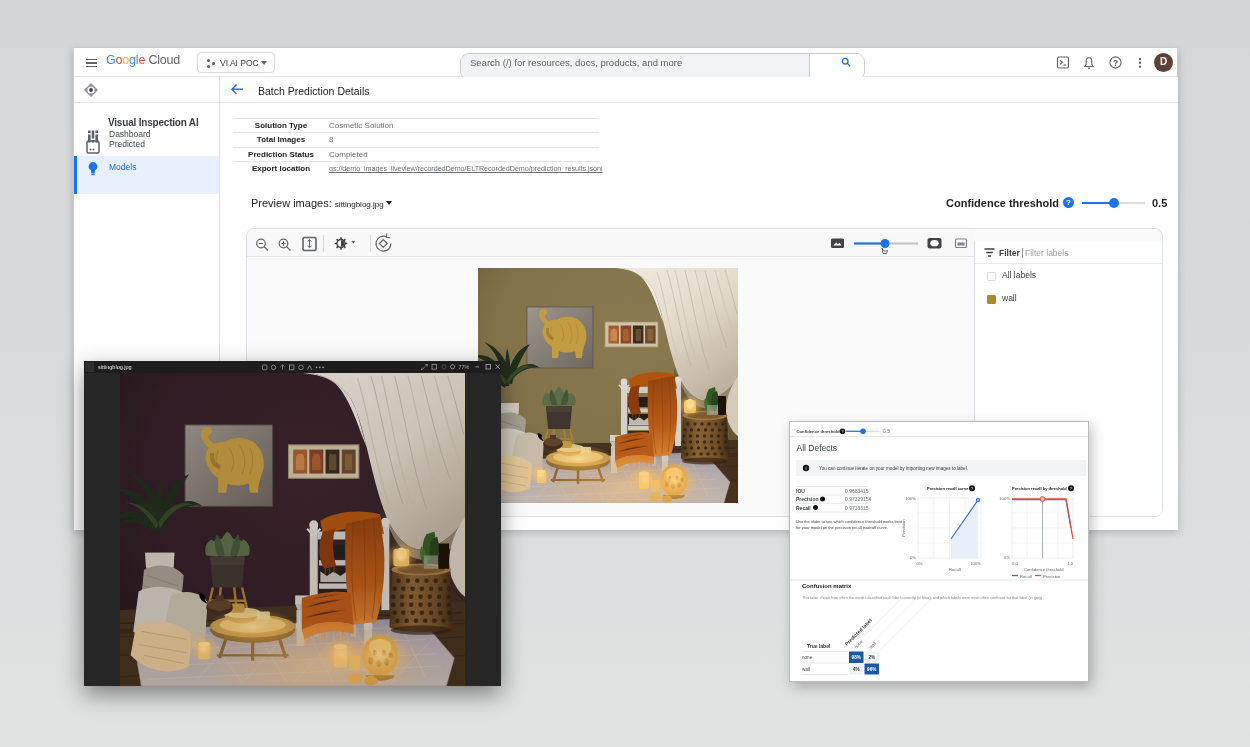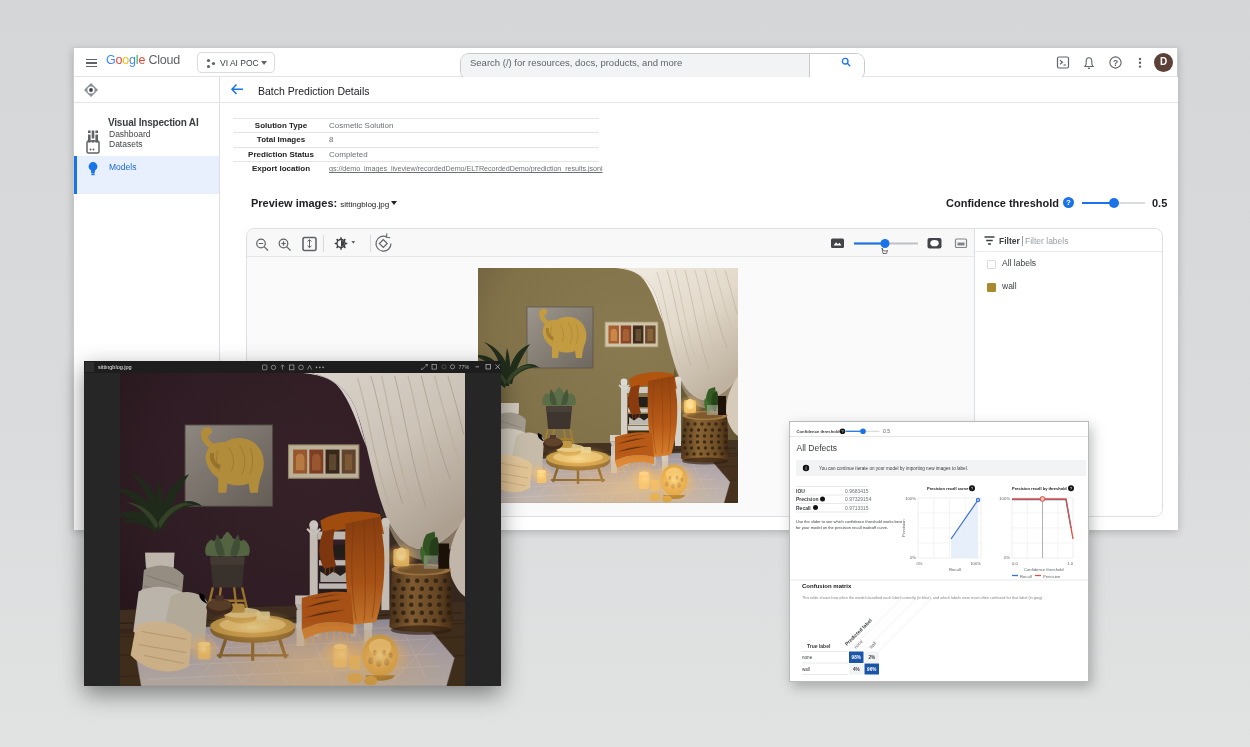--- a/index.html
+++ b/index.html
@@ -39,36 +39,36 @@
   .content { position:absolute; left:146px; top:29px; width:958px; height:453px; background:#fff; }
   .c-head { position:absolute; left:0; top:0; width:100%; height:26px; border-bottom:1px solid #e3e5e8; }
   .c-title { position:absolute; left:38px; top:8px; font-size:10.5px; color:#202124; }
 
   .dettable { position:absolute; left:13px; top:41px; width:366px; font-size:8px; }
   .dettable .row { display:flex; height:14.4px; border-top:1px solid #e4e4e4; line-height:14px; white-space:nowrap;text-align:center; }
   .dettable .lab { width:96px; font-weight:bold; color:#212121; flex:none; }
   .dettable .val { color:#6b6f73; }
 
   .preview { position:absolute; left:31px; top:116px; white-space:nowrap; }
-  .pv-big { font-size:11px; font-weight:bold; color:#202124; }
+  .pv-big { font-size:11px; font-weight:normal; color:#202124; }
   .pv-file { font-size:8px; color:#202124; }
   .pv-caret { display:inline-block; vertical-align:2px; margin-left:2px; width:0; height:0; border-left:3.5px solid transparent; border-right:3.5px solid transparent; border-top:4.5px solid #202124; }
 
   .conf-label { position:absolute; left:726px; top:120px; font-size:11px; font-weight:bold; color:#202124; }
   .conf-help { position:absolute; left:843px; top:120px; width:11px; height:11px; border-radius:50%; background:#1a73e8; color:#fff; font-size:8px; line-height:11px; text-align:center; font-weight:bold; }
   .conf-track { position:absolute; left:862px; top:125px; width:63px; height:2px; background:#dadce0; }
   .conf-fill { position:absolute; left:862px; top:125px; width:32px; height:2px; background:#1a73e8; }
   .conf-dot { position:absolute; left:889px; top:121px; width:10px; height:10px; border-radius:50%; background:#1a73e8; }
   .conf-val { position:absolute; left:932px; top:120px; font-size:11px; font-weight:bold; color:#202124; }
 
   
   .viewbox { position:absolute; left:26px; top:151px; width:917px; height:289px; border:1px solid #dcdfe3; border-radius:8px; background:#fafafa; overflow:hidden; }
   .vb-toolbar { position:absolute; left:0; top:0; width:727px; height:27.5px; background:#f8f8f8; border-bottom:1px solid #e4e6e8; }
   .vb-photo { position:absolute; left:231px; top:39px; width:260px; height:235px; }
-  .vb-right { position:absolute; left:727px; top:0; width:190px; height:289px; background:#fff; border-left:1px solid #dcdfe3; }
+  .vb-right { position:absolute; left:727px; top:12px; width:190px; height:289px; background:#fff; border-left:1px solid #dcdfe3; }
 
   
   .f-head { position:absolute; left:0; top:0; width:100%; height:23px; border-bottom:1px solid #e8eaed; }
   .f-title { position:absolute; left:24px; top:7px; font-size:8.5px; font-weight:bold; color:#3c4043; }
   .f-ph { position:absolute; left:47px; top:7px; font-size:8.5px; color:#9aa0a6; border-left:1px solid #9aa0a6; padding-left:2px; }
   .f-row { position:absolute; left:12px; white-space:nowrap; font-size:8.5px; color:#3c4043; }
   .f-cb { position:absolute; left:0px; width:9px; height:9px; border:1px solid #dadce0; border-radius:1px; background:#fff; }
   .f-cb.wall { background:#a98a2f; border-color:#a98a2f; }
   .f-rowtxt { position:absolute; left:15px; top:-2px; }
 
@@ -149,21 +149,21 @@
           </g>
         </svg>
       <span class="txt">Dashboard</span>
     </div>
     <div class="sb-item" style="top:56px">
       <svg class="sb-ico" viewBox="0 0 16 16" style="top:6px">
           <rect x="2" y="2" width="12" height="12" rx="1.5" fill="none" stroke="#5f6368" stroke-width="1.5"></rect>
           <circle cx="5.5" cy="10.5" r="1" fill="#5f6368"></circle>
           <circle cx="8.5" cy="10.5" r="1" fill="#5f6368"></circle>
         </svg>
-      <span class="txt">Datasets</span>
+      <span class="txt">Predicted</span>
     </div>
     <div class="sb-item sb-sel" style="top:79px;height:38px">
       <div class="sb-selbar"></div>
       <svg class="sb-ico" viewBox="0 0 16 16" style="top:4px">
           <circle cx="8" cy="6.5" r="4.4" fill="#1a73e8"></circle>
           <path d="M5.8 9 L10.2 9 L9.6 13.4 L6.4 13.4 Z" fill="#1a73e8"></path>
           <rect x="6.4" y="13.8" width="3.2" height="1.4" fill="#1a73e8"></rect>
         </svg>
       <span class="txt">Models</span>
     </div>

